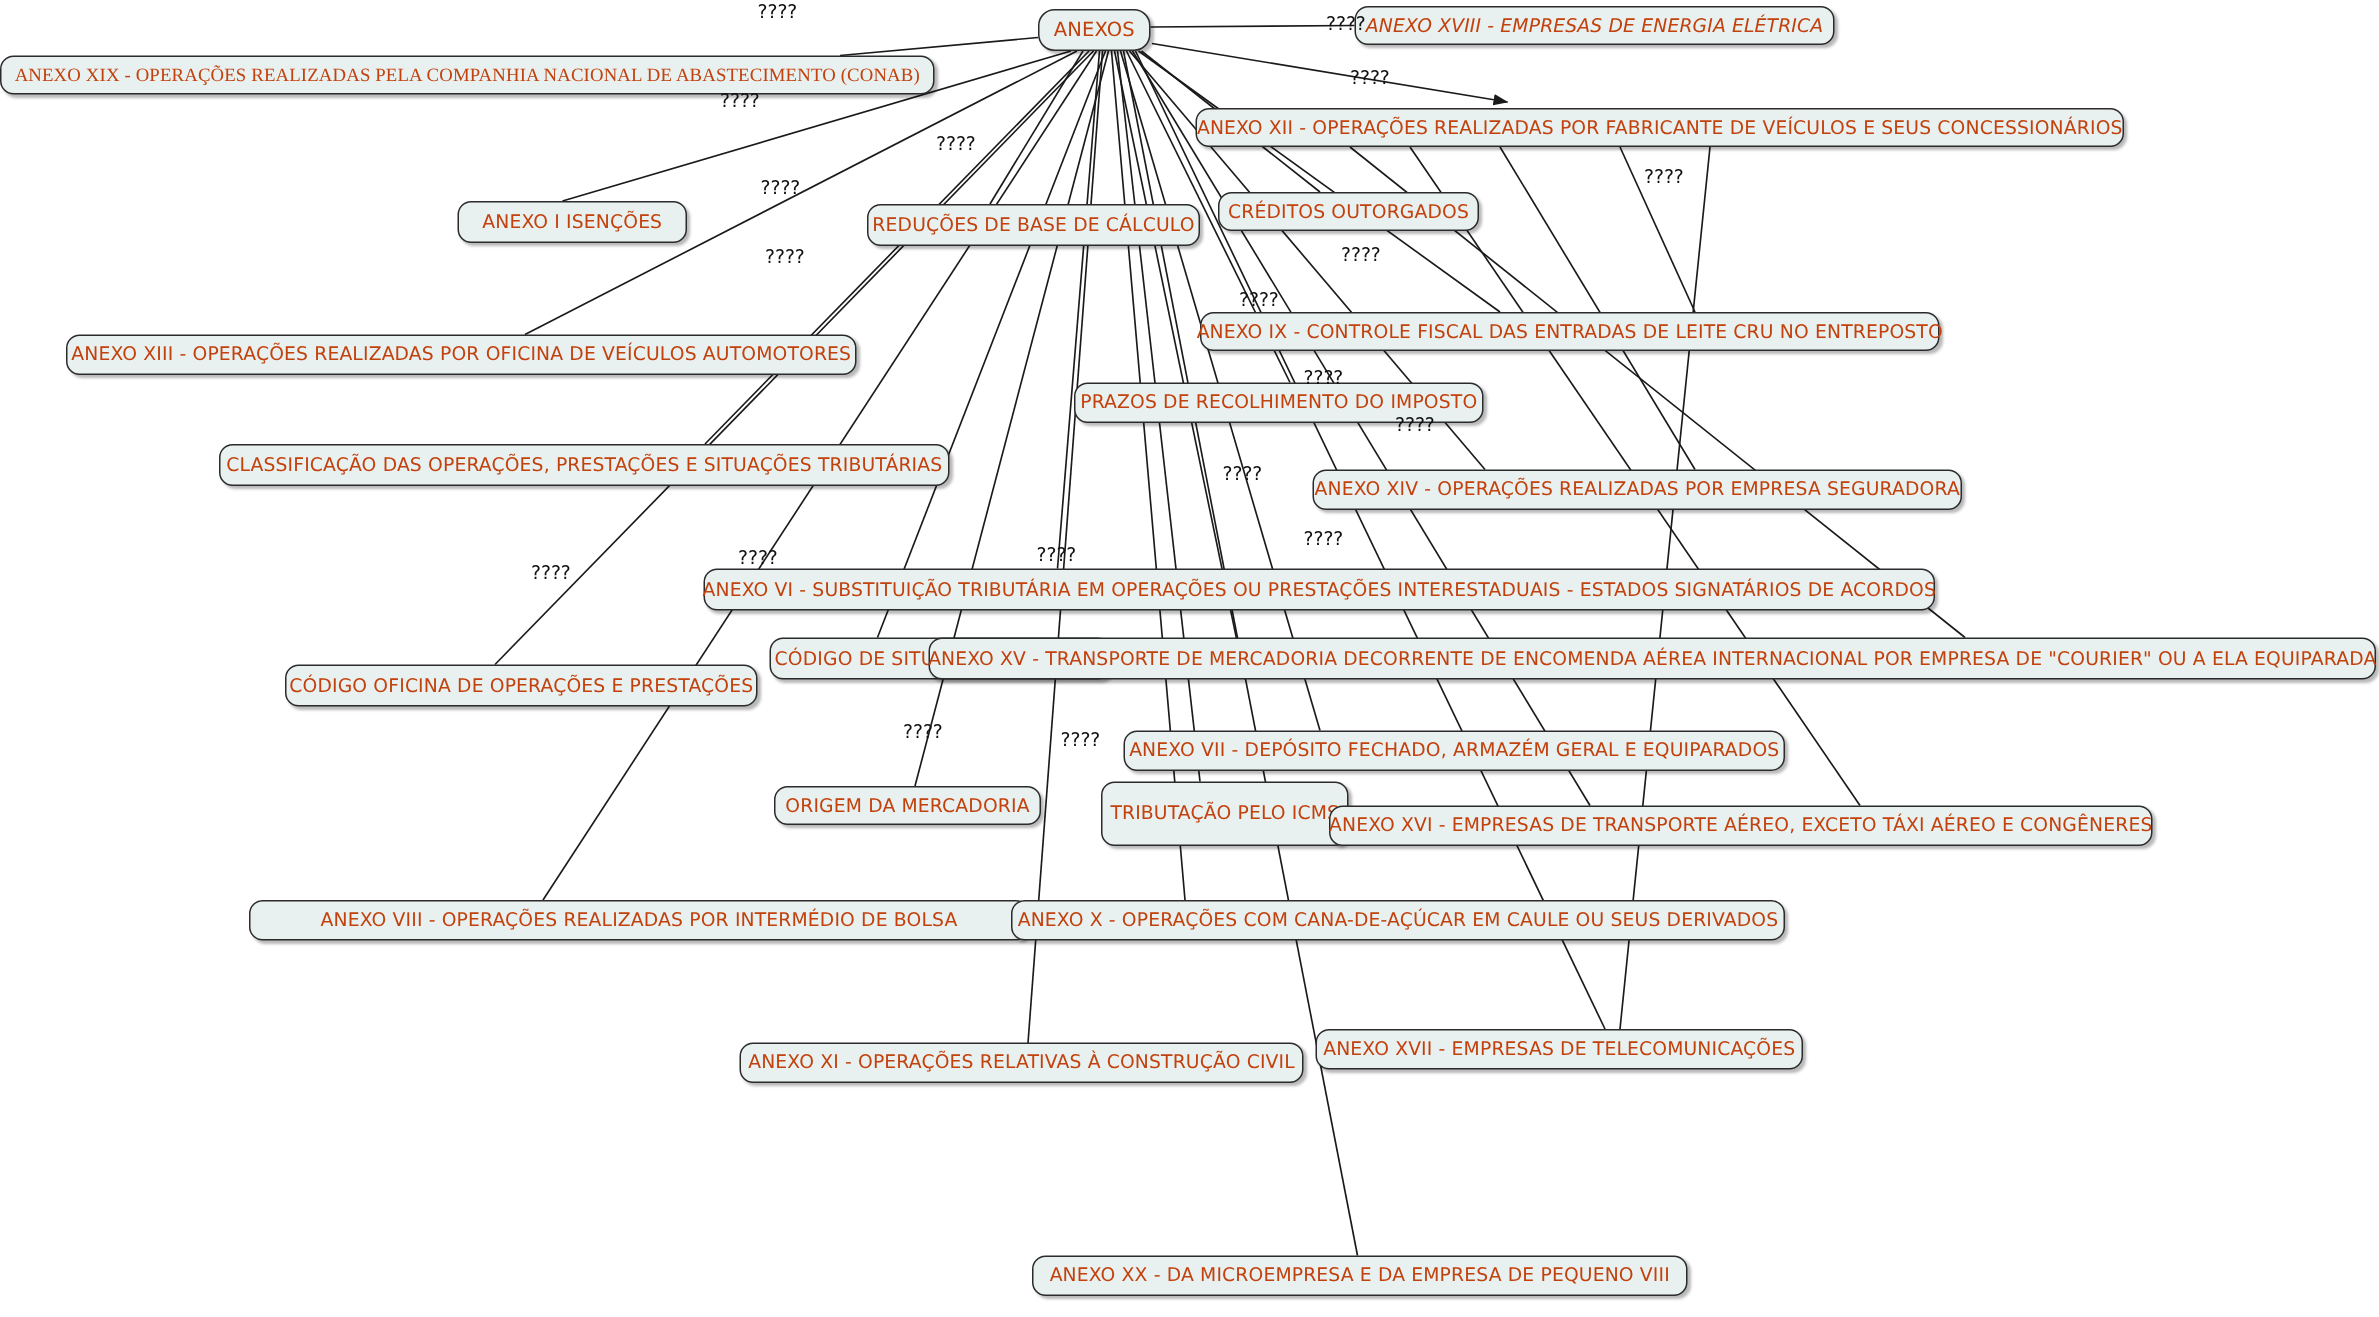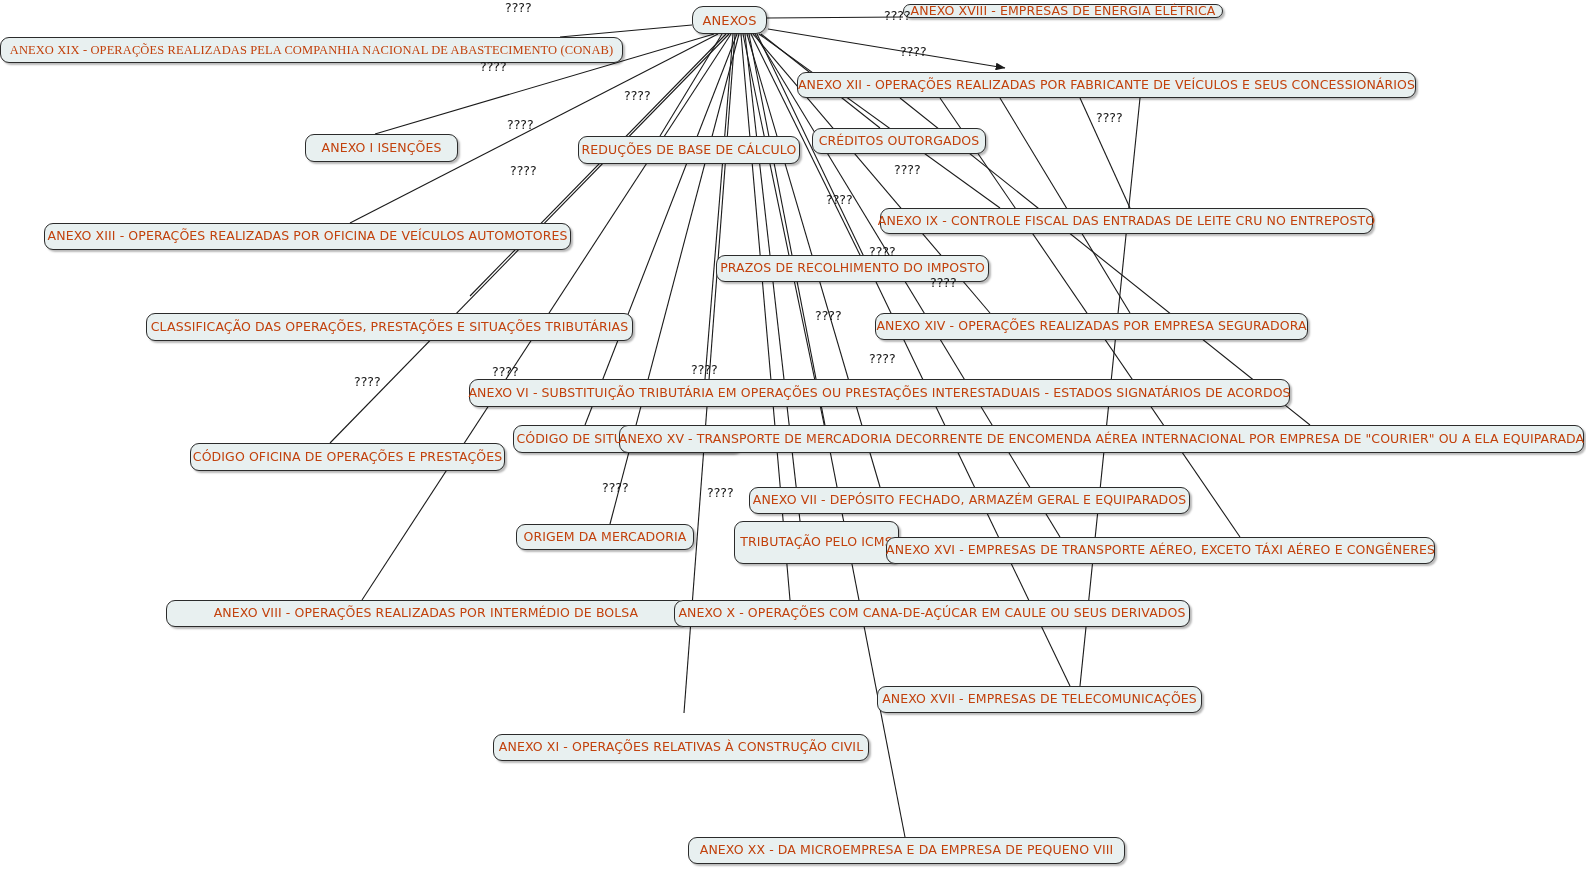--- a/index.html
+++ b/index.html
@@ -92,48 +92,48 @@
         <line x1="1000" y1="98" x2="1130" y2="313"></line>
         <line x1="940" y1="98" x2="1240" y2="537"></line>
         <line x1="900" y1="98" x2="1310" y2="425"></line>
         <line x1="1140" y1="98" x2="1080" y2="686"></line>
       </g>
   </svg>
   <div id="node-layer">
       <div class="node root" style="left: 692px; top: 6px; width: 75px; height: 28px;">
         <span>ANEXOS</span>
       </div>
-      <div class="node" style="left: 903px; top: 4px; width: 320px; height: 14px;">
+      <div class="node" style="left: 903px; top: 4px; width: 320px; height: 26px; font-style: italic;">
         <span>ANEXO XVIII - EMPRESAS DE ENERGIA ELÉTRICA</span>
       </div>
       <div class="node" style="left: 0px; top: 37px; width: 623px; height: 26px; font-family: Liberation Serif, serif;">
         <span>ANEXO XIX - OPERAÇÕES REALIZADAS PELA COMPANHIA NACIONAL DE ABASTECIMENTO (CONAB)</span>
       </div>
       <div class="node" style="left: 797px; top: 72px; width: 619px; height: 26px;">
         <span>ANEXO XII - OPERAÇÕES REALIZADAS POR FABRICANTE DE VEÍCULOS E SEUS CONCESSIONÁRIOS</span>
       </div>
       <div class="node" style="left: 812px; top: 128px; width: 174px; height: 26px;">
         <span>CRÉDITOS OUTORGADOS</span>
       </div>
       <div class="node" style="left: 305px; top: 134px; width: 153px; height: 28px;">
         <span>ANEXO I  ISENÇÕES</span>
       </div>
       <div class="node" style="left: 578px; top: 136px; width: 222px; height: 28px;">
         <span>REDUÇÕES DE BASE DE CÁLCULO</span>
       </div>
-      <div class="node" style="left: 880px; top: 208px; width: 493px; height: 26px;">
+      <div class="node" style="left: 800px; top: 208px; width: 493px; height: 26px;">
         <span>ANEXO IX - CONTROLE FISCAL DAS ENTRADAS DE LEITE CRU NO ENTREPOSTO</span>
       </div>
       <div class="node" style="left: 44px; top: 223px; width: 527px; height: 27px;">
         <span>ANEXO XIII - OPERAÇÕES REALIZADAS POR OFICINA DE VEÍCULOS AUTOMOTORES</span>
       </div>
       <div class="node" style="left: 716px; top: 255px; width: 273px; height: 27px;">
         <span>PRAZOS DE RECOLHIMENTO DO IMPOSTO</span>
       </div>
-      <div class="node" style="left: 146px; top: 313px; width: 487px; height: 28px;">
+      <div class="node" style="left: 146px; top: 296px; width: 487px; height: 28px;">
         <span>CLASSIFICAÇÃO DAS OPERAÇÕES, PRESTAÇÕES E SITUAÇÕES TRIBUTÁRIAS</span>
       </div>
       <div class="node" style="left: 875px; top: 313px; width: 433px; height: 27px;">
         <span>ANEXO XIV - OPERAÇÕES REALIZADAS POR EMPRESA SEGURADORA</span>
       </div>
       <div class="node" style="left: 469px; top: 379px; width: 821px; height: 28px;">
         <span>ANEXO VI - SUBSTITUIÇÃO TRIBUTÁRIA EM OPERAÇÕES OU PRESTAÇÕES INTERESTADUAIS - ESTADOS SIGNATÁRIOS DE ACORDOS</span>
       </div>
       <div class="node" style="left: 513px; top: 425px; width: 228px; height: 28px;">
         <span>CÓDIGO DE SITUAÇÃO TRIBUTÁRIA</span>
@@ -158,21 +158,21 @@
       </div>
       <div class="node" style="left: 166px; top: 600px; width: 520px; height: 27px;">
         <span>ANEXO VIII - OPERAÇÕES REALIZADAS POR INTERMÉDIO DE BOLSA</span>
       </div>
       <div class="node" style="left: 674px; top: 600px; width: 516px; height: 27px;">
         <span>ANEXO X - OPERAÇÕES COM CANA-DE-AÇÚCAR EM CAULE OU SEUS DERIVADOS</span>
       </div>
       <div class="node" style="left: 877px; top: 686px; width: 325px; height: 27px;">
         <span>ANEXO XVII - EMPRESAS DE TELECOMUNICAÇÕES</span>
       </div>
-      <div class="node" style="left: 493px; top: 734px; width: 376px; height: 27px;">
+      <div class="node" style="left: 493px; top: 695px; width: 376px; height: 27px;">
         <span>ANEXO XI - OPERAÇÕES RELATIVAS À CONSTRUÇÃO CIVIL</span>
       </div>
       <div class="node" style="left: 688px; top: 837px; width: 437px; height: 27px;">
         <span>ANEXO XX - DA MICROEMPRESA E DA EMPRESA DE PEQUENO VIII</span>
       </div>
     </div>
   <div id="label-layer">
       <div class="elabel" style="left: 505px; top: 2px;">????</div>
       <div class="elabel" style="left: 884px; top: 10px;">????</div>
       <div class="elabel" style="left: 900px; top: 46px;">????</div>

